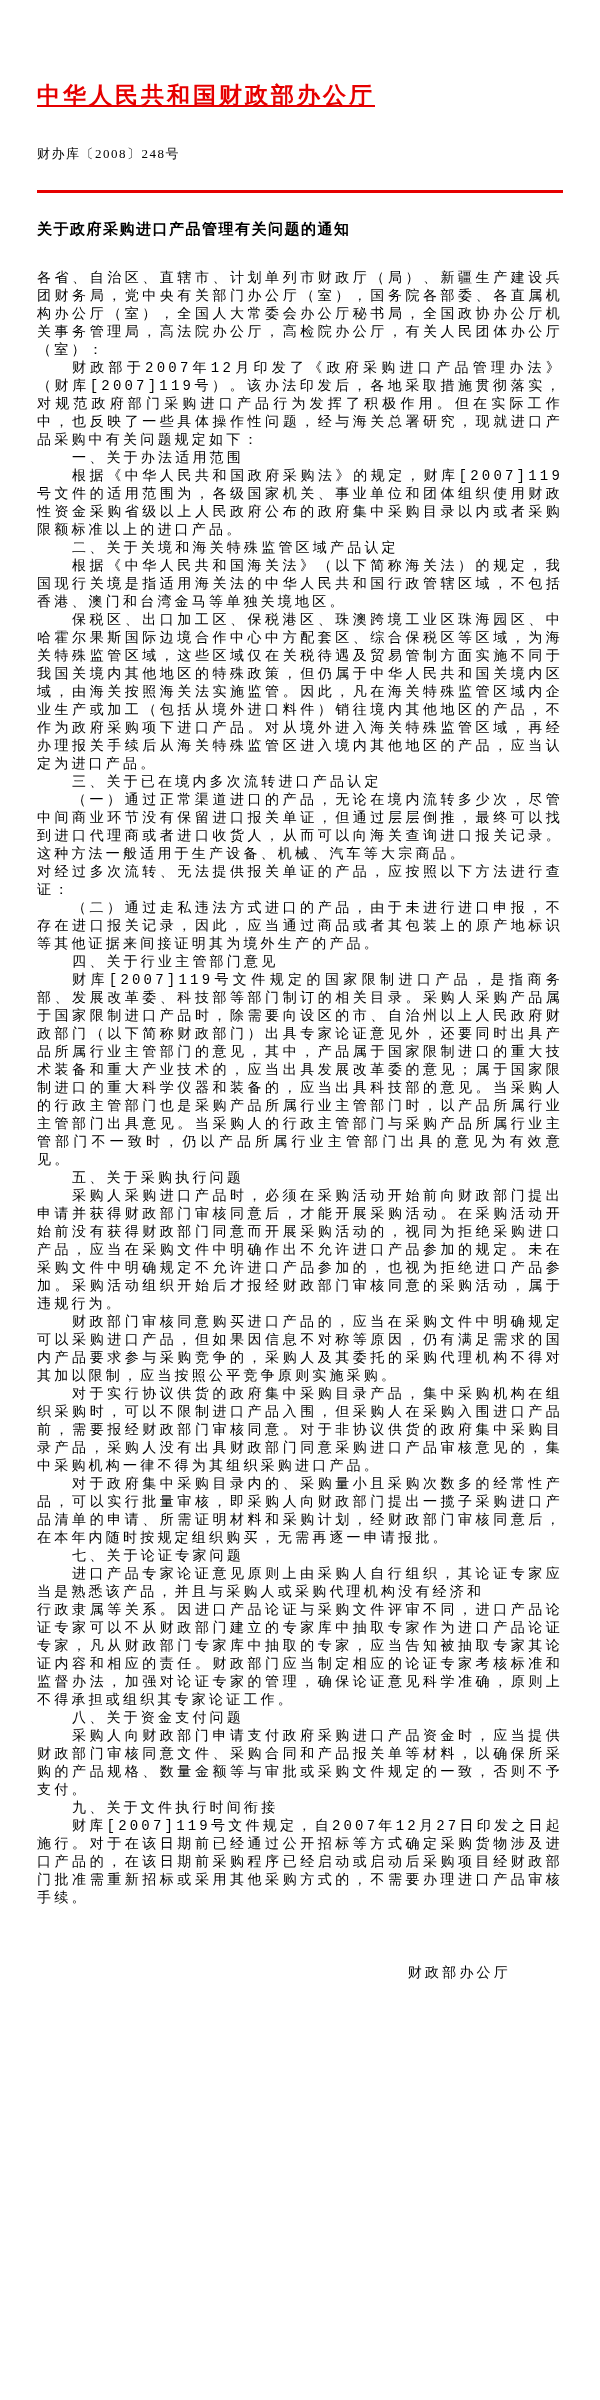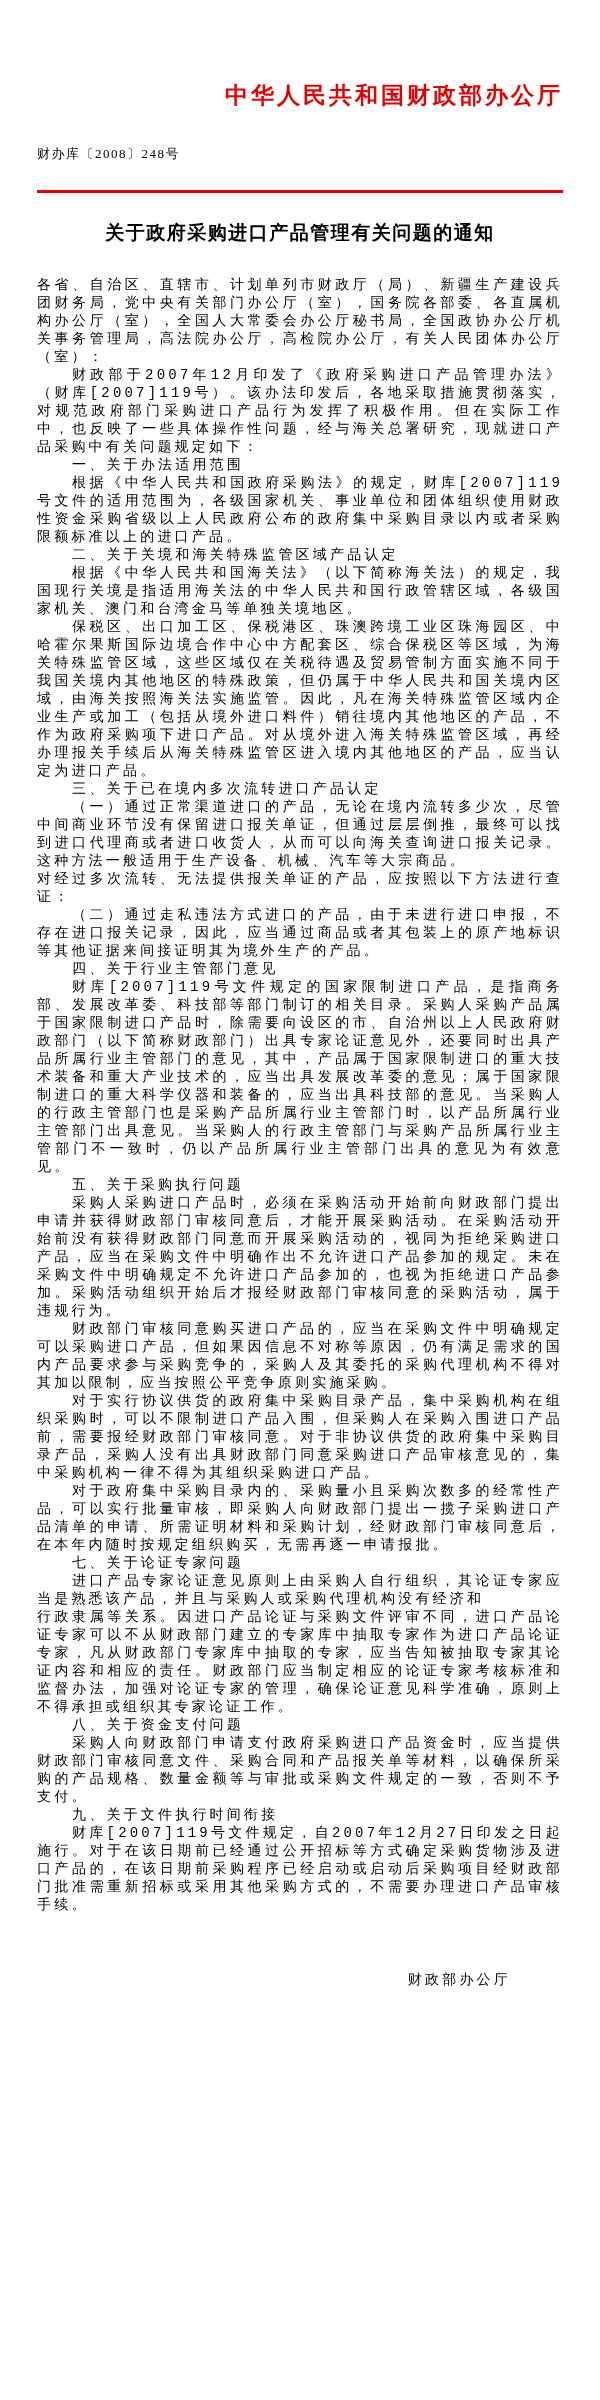--- a/index.html
+++ b/index.html
@@ -14,41 +14,42 @@
     color: #000000;
     overflow: hidden;
   }
   .page {
     padding: 0 37px;
     box-sizing: border-box;
     width: 600px;
   }
   .org-header {
     margin-top: 80px;
-    text-align: right;
+    text-align: left;
     font-size: 23px;
     font-weight: bold;
     letter-spacing: 3px;
     color: #e60000;
+    text-decoration: underline;
   }
   .doc-number {
     margin-top: 34px;
     text-align: left;
     font-size: 13px;
     letter-spacing: 1.5px;
   }
   .red-line {
     margin-top: 27px;
     height: 3px;
     background: #e60000;
   }
   .doc-title {
     margin-top: 27px;
-    text-align: center;
-    font-size: 19px;
+    text-align: left;
+    font-size: 15px;
     font-weight: bold;
     letter-spacing: 1.5px;
     font-family: Liberation Serif, serif;
   }
   .body-text {
     margin-top: 30px;
     font-size: 14px;
     line-height: 18px;
     letter-spacing: 3.2px;
     text-align: justify;
@@ -91,21 +92,21 @@
   <div class="body-text">
 
     <p class="para">各省、自治区、直辖市、计划单列市财政厅（局）、新疆生产建设兵团财务局，党中央有关部门办公厅（室），国务院各部委、各直属机构办公厅（室），全国人大常委会办公厅秘书局，全国政协办公厅机关事务管理局，高法院办公厅，高检院办公厅，有关人民团体办公厅（室）：</p>
 
     <p class="para indent">财政部于2007年12月印发了《政府采购进口产品管理办法》（财库[2007]119号）。该办法印发后，各地采取措施贯彻落实，对规范政府部门采购进口产品行为发挥了积极作用。但在实际工作中，也反映了一些具体操作性问题，经与海关总署研究，现就进口产品采购中有关问题规定如下：</p>
 
     <div>
         <p class="sec-heading">一、关于办法适用范围</p>
         <p class="para indent">根据《中华人民共和国政府采购法》的规定，财库[2007]119号文件的适用范围为，各级国家机关、事业单位和团体组织使用财政性资金采购省级以上人民政府公布的政府集中采购目录以内或者采购限额标准以上的进口产品。</p>
         <p class="sec-heading">二、关于关境和海关特殊监管区域产品认定</p>
-        <p class="para indent">根据《中华人民共和国海关法》（以下简称海关法）的规定，我国现行关境是指适用海关法的中华人民共和国行政管辖区域，各级国家机关、澳门和台湾金马等单独关境地区。</p>
+        <p class="para indent">根据《中华人民共和国海关法》（以下简称海关法）的规定，我国现行关境是指适用海关法的中华人民共和国行政管辖区域，不包括香港、澳门和台湾金马等单独关境地区。</p>
         <p class="para indent">保税区、出口加工区、保税港区、珠澳跨境工业区珠海园区、中哈霍尔果斯国际边境合作中心中方配套区、综合保税区等区域，为海关特殊监管区域，这些区域仅在关税待遇及贸易管制方面实施不同于我国关境内其他地区的特殊政策，但仍属于中华人民共和国关境内区域，由海关按照海关法实施监管。因此，凡在海关特殊监管区域内企业生产或加工（包括从境外进口料件）销往境内其他地区的产品，不作为政府采购项下进口产品。对从境外进入海关特殊监管区域，再经办理报关手续后从海关特殊监管区进入境内其他地区的产品，应当认定为进口产品。</p>
         <p class="sec-heading">三、关于已在境内多次流转进口产品认定</p>
         <p class="para indent">（一）通过正常渠道进口的产品，无论在境内流转多少次，尽管中间商业环节没有保留进口报关单证，但通过层层倒推，最终可以找到进口代理商或者进口收货人，从而可以向海关查询进口报关记录。这种方法一般适用于生产设备、机械、汽车等大宗商品。</p>
         <p class="para">对经过多次流转、无法提供报关单证的产品，应按照以下方法进行查证：</p>
         <p class="para indent">（二）通过走私违法方式进口的产品，由于未进行进口申报，不存在进口报关记录，因此，应当通过商品或者其包装上的原产地标识等其他证据来间接证明其为境外生产的产品。</p>
         <p class="sec-heading">四、关于行业主管部门意见</p>
         <p class="para indent">财库[2007]119号文件规定的国家限制进口产品，是指商务部、发展改革委、科技部等部门制订的相关目录。采购人采购产品属于国家限制进口产品时，除需要向设区的市、自治州以上人民政府财政部门（以下简称财政部门）出具专家论证意见外，还要同时出具产品所属行业主管部门的意见，其中，产品属于国家限制进口的重大技术装备和重大产业技术的，应当出具发展改革委的意见；属于国家限制进口的重大科学仪器和装备的，应当出具科技部的意见。当采购人的行政主管部门也是采购产品所属行业主管部门时，以产品所属行业主管部门出具意见。当采购人的行政主管部门与采购产品所属行业主管部门不一致时，仍以产品所属行业主管部门出具的意见为有效意见。</p>
         <p class="sec-heading">五、关于采购执行问题</p>
         <p class="para indent">采购人采购进口产品时，必须在采购活动开始前向财政部门提出申请并获得财政部门审核同意后，才能开展采购活动。在采购活动开始前没有获得财政部门同意而开展采购活动的，视同为拒绝采购进口产品，应当在采购文件中明确作出不允许进口产品参加的规定。未在采购文件中明确规定不允许进口产品参加的，也视为拒绝进口产品参加。采购活动组织开始后才报经财政部门审核同意的采购活动，属于违规行为。</p>
         <p class="para indent">财政部门审核同意购买进口产品的，应当在采购文件中明确规定可以采购进口产品，但如果因信息不对称等原因，仍有满足需求的国内产品要求参与采购竞争的，采购人及其委托的采购代理机构不得对其加以限制，应当按照公平竞争原则实施采购。</p>

